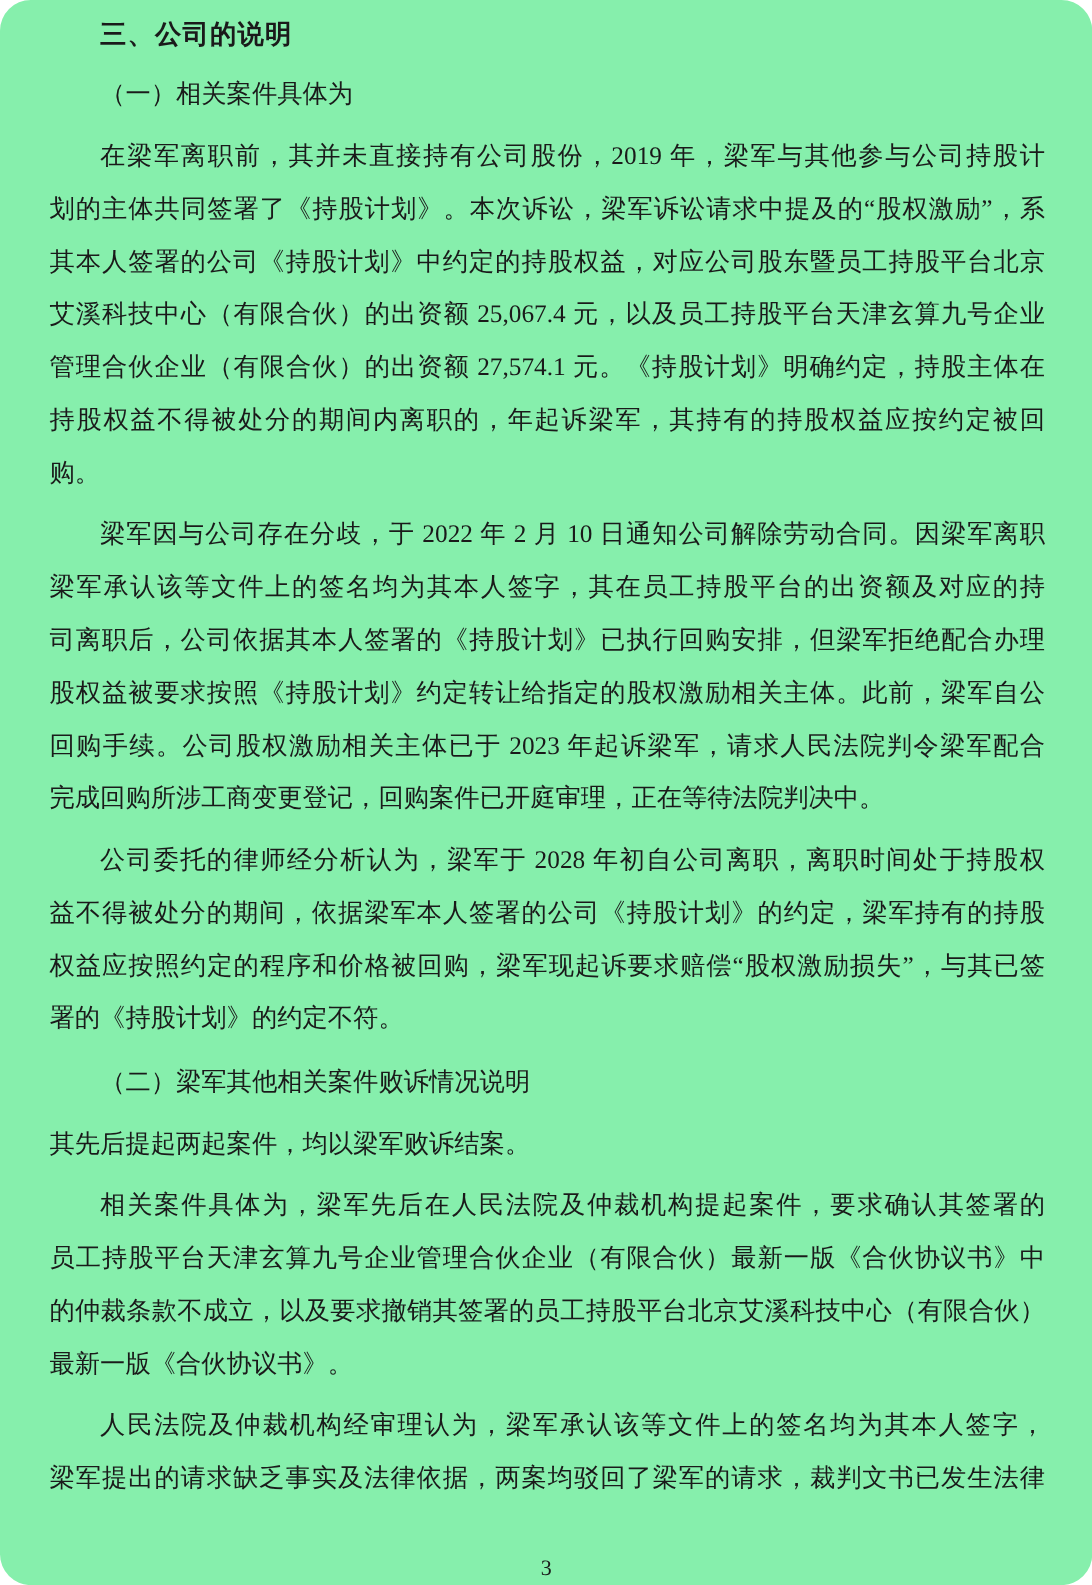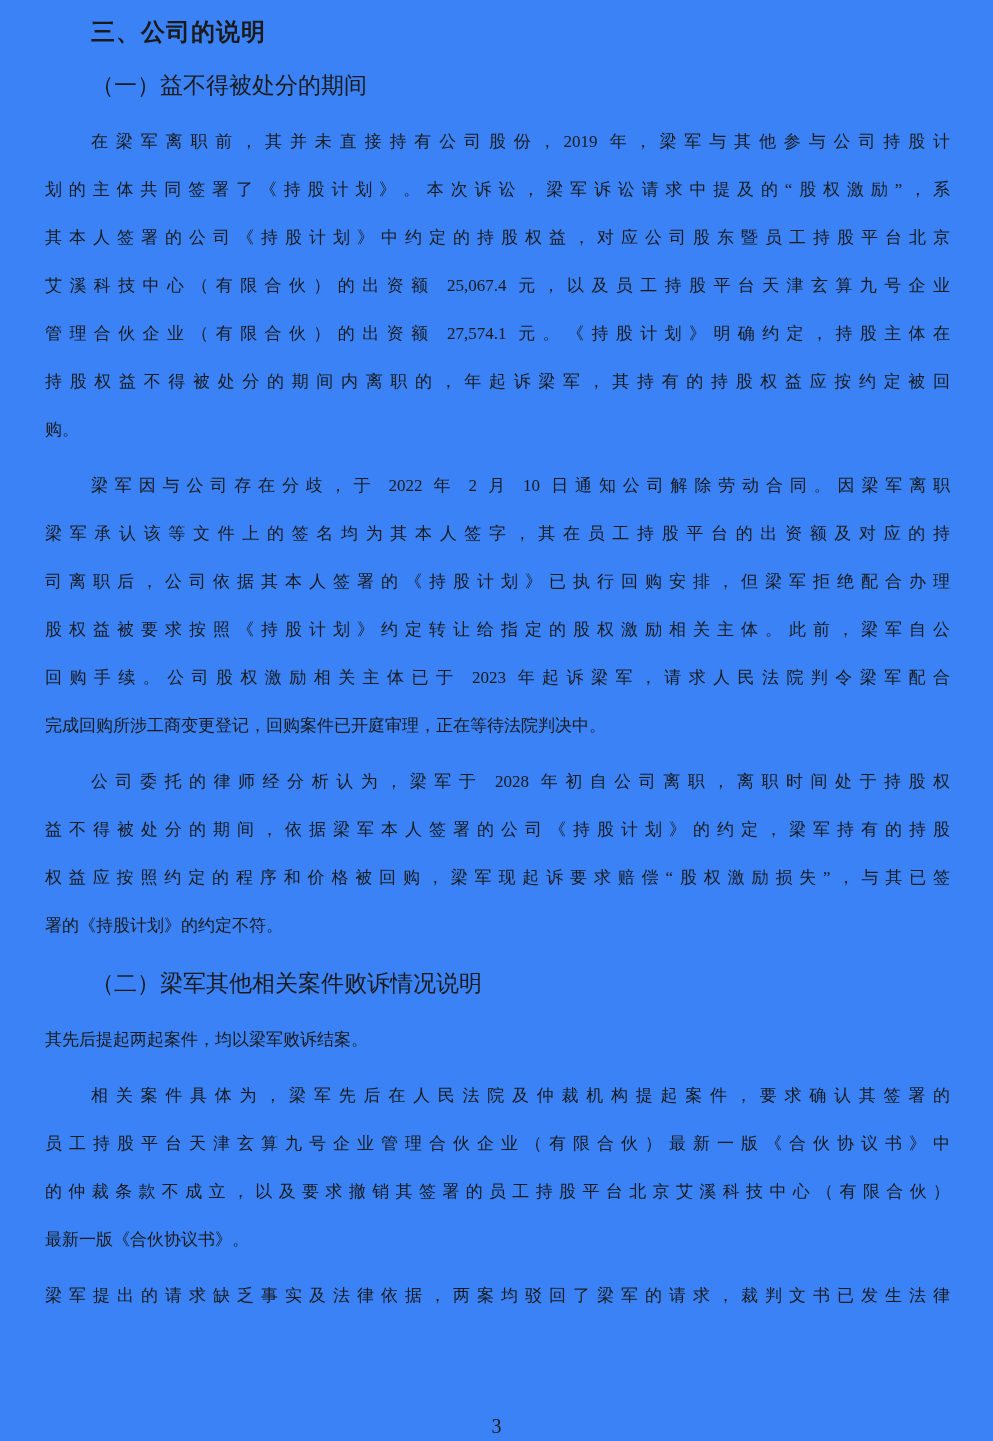--- a/index.html
+++ b/index.html
@@ -4,45 +4,46 @@
 <style>
   html, body {
     margin: 0;
     padding: 0;
     background: #ffffff;
   }
   .page {
     position: relative;
     width: 993px;
     height: 1441px;
-    background: #3b82f6;
+    background: #86efac;
     overflow: hidden;
     font-family: "Liberation Serif", "DejaVu Serif", serif;
     color: #1a1a1a;
+    border-radius: 28px;
   }
   .doc-body {
     padding: 6px 43px 0 45px;
   }
   .heading {
     margin: 6px 0 0 0;
     padding-left: 46px;
     font-size: 24px;
     line-height: 40px;
     font-weight: bold;
     letter-spacing: 1px;
   }
   .subheading {
     margin: 10px 0 0 0;
     padding-left: 46px;
     font-size: 23px;
     line-height: 48px;
   }
   .para {
     margin: 8px 0 0 0;
-    font-size: 17px;
+    font-size: 23px;
   }
   .line {
     line-height: 48px;
     text-align: justify;
     text-align-last: justify;
     text-justify: inter-character;
   }
   .line.first {
     text-indent: 46px;
   }
@@ -59,21 +60,21 @@
     line-height: 40px;
     color: #1a1a1a;
   }
 </style>
 </head>
 <body>
 
 <div class="page">
   <div class="doc-body">
       <div class="heading">三、公司的说明</div>
-      <div class="subheading">（一）益不得被处分的期间</div>
+      <div class="subheading">（一）相关案件具体为</div>
       <div class="para">
         <div class="line first">在梁军离职前，其并未直接持有公司股份，2019 年，梁军与其他参与公司持股计</div>
         <div class="line">划的主体共同签署了《持股计划》。本次诉讼，梁军诉讼请求中提及的“股权激励”，系</div>
         <div class="line">其本人签署的公司《持股计划》中约定的持股权益，对应公司股东暨员工持股平台北京</div>
         <div class="line">艾溪科技中心（有限合伙）的出资额 25,067.4 元，以及员工持股平台天津玄算九号企业</div>
         <div class="line">管理合伙企业（有限合伙）的出资额 27,574.1 元。《持股计划》明确约定，持股主体在</div>
         <div class="line">持股权益不得被处分的期间内离职的，年起诉梁军，其持有的持股权益应按约定被回</div>
         <div class="line last">购。</div>
       </div>
       <div class="para">
@@ -94,17 +95,18 @@
       <div class="para">
         <div class="line last">其先后提起两起案件，均以梁军败诉结案。</div>
       </div>
       <div class="para">
         <div class="line first">相关案件具体为，梁军先后在人民法院及仲裁机构提起案件，要求确认其签署的</div>
         <div class="line">员工持股平台天津玄算九号企业管理合伙企业（有限合伙）最新一版《合伙协议书》中</div>
         <div class="line">的仲裁条款不成立，以及要求撤销其签署的员工持股平台北京艾溪科技中心（有限合伙）</div>
         <div class="line last">最新一版《合伙协议书》。</div>
       </div>
       <div class="para">
+        <div class="line first">人民法院及仲裁机构经审理认为，梁军承认该等文件上的签名均为其本人签字，</div>
         <div class="line">梁军提出的请求缺乏事实及法律依据，两案均驳回了梁军的请求，裁判文书已发生法律</div>
       </div>
     </div>
   <div class="page-number">3</div>
 </div>
 
 </body></html>

